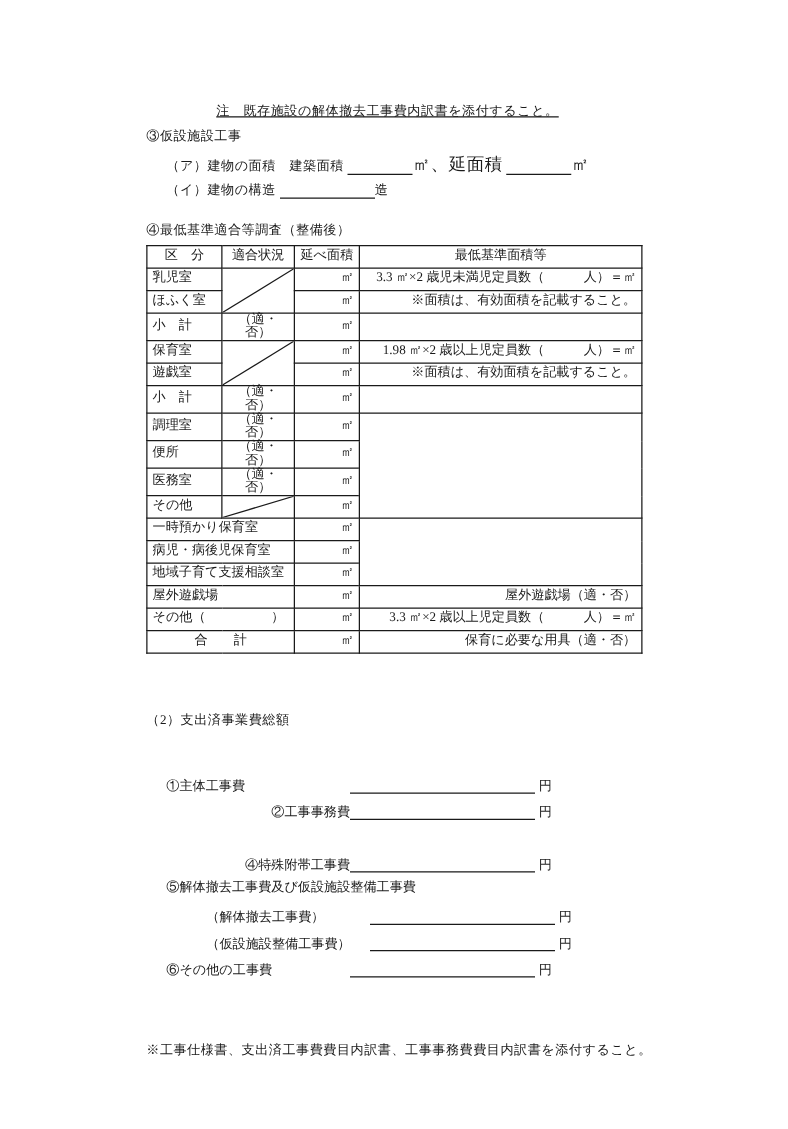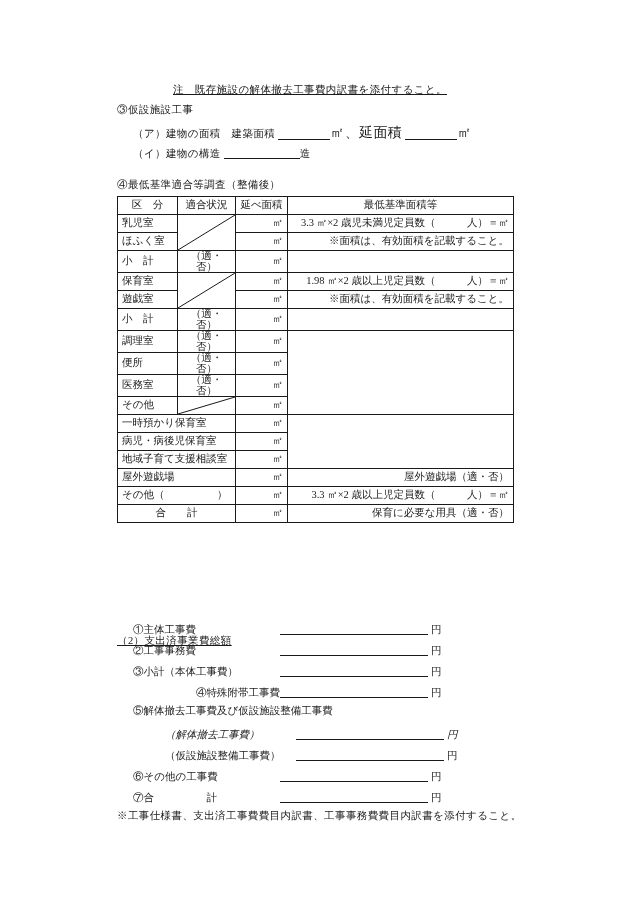--- a/index.html
+++ b/index.html
@@ -250,53 +250,47 @@
     </tr>
 
     <tr>
       <td class="c-kubun ctr" colspan="2">合　　計</td>
       <td class="c-nobe">㎡</td>
       <td class="c-kijun no-t">保育に必要な用具（適・否）</td>
     </tr>
   </tbody>
     </table>
 
-  <div class="line ind1" style="top:636px;text-decoration:underline;">（2）支出済事業費総額</div>
+  <div class="line ind1" style="top:572px;">（2）支出済事業費総額</div>
 
   <div class="cost-row ind2" style="top:622px;">
     <span class="cost-label" style="width:147px;">①主体工事費</span><span class="cost-ul" style="width:148px;"></span><span class="yen">円</span>
   </div>
 
   <div class="cost-row ind2" style="top:643px;">
-    <span class="cost-label" style="width:147px;">②工事事務費</span><span class="cost-ul" style="width:148px;"></span><span class="yen">円</span>
-  </div>
-
-  <div class="cost-row ind2" style="top:664px;">
-    <span class="cost-label" style="width:147px;">③小計（本体工事費）</span><span class="cost-ul" style="width:148px;"></span><span class="yen">円</span>
-  </div>
+    <span class="cost-label" style="width:147px;text-align:right;">②工事事務費</span><span class="cost-ul" style="width:148px;"></span><span class="yen">円</span>
+  </div>
+
 
   <div class="cost-row ind2" style="top:685px;">
     <span class="cost-label" style="width:147px;text-align:right;">④特殊附帯工事費</span><span class="cost-ul" style="width:148px;"></span><span class="yen">円</span>
   </div>
 
   <div class="cost-row ind2" style="top:706px;">
     <span class="cost-label">⑤解体撤去工事費及び仮設施設整備工事費</span>
   </div>
 
-  <div class="cost-row ind4" style="top:727px;font-style:italic;">
+  <div class="cost-row ind4" style="top:727px;">
     <span class="cost-label" style="width:131px;">（解体撤去工事費）</span><span class="cost-ul" style="width:148px;"></span><span class="yen">円</span>
   </div>
 
   <div class="cost-row ind4" style="top:748px;">
     <span class="cost-label" style="width:131px;">（仮設施設整備工事費）</span><span class="cost-ul" style="width:148px;"></span><span class="yen">円</span>
   </div>
 
   <div class="cost-row ind2" style="top:769px;">
     <span class="cost-label" style="width:147px;">⑥その他の工事費</span><span class="cost-ul" style="width:148px;"></span><span class="yen">円</span>
   </div>
 
-  <div class="cost-row ind2" style="top:790px;">
-    <span class="cost-label" style="width:147px;">⑦合　　　　　計</span><span class="cost-ul" style="width:148px;"></span><span class="yen">円</span>
-  </div>
-
-  <div class="line ind1" style="top:811px;">※工事仕様書、支出済工事費費目内訳書、工事事務費費目内訳書を添付すること。</div>
+
+  <div class="line ind1" style="top:836px;">※工事仕様書、支出済工事費費目内訳書、工事事務費費目内訳書を添付すること。</div>
 
 </div>
 
 </body></html>

